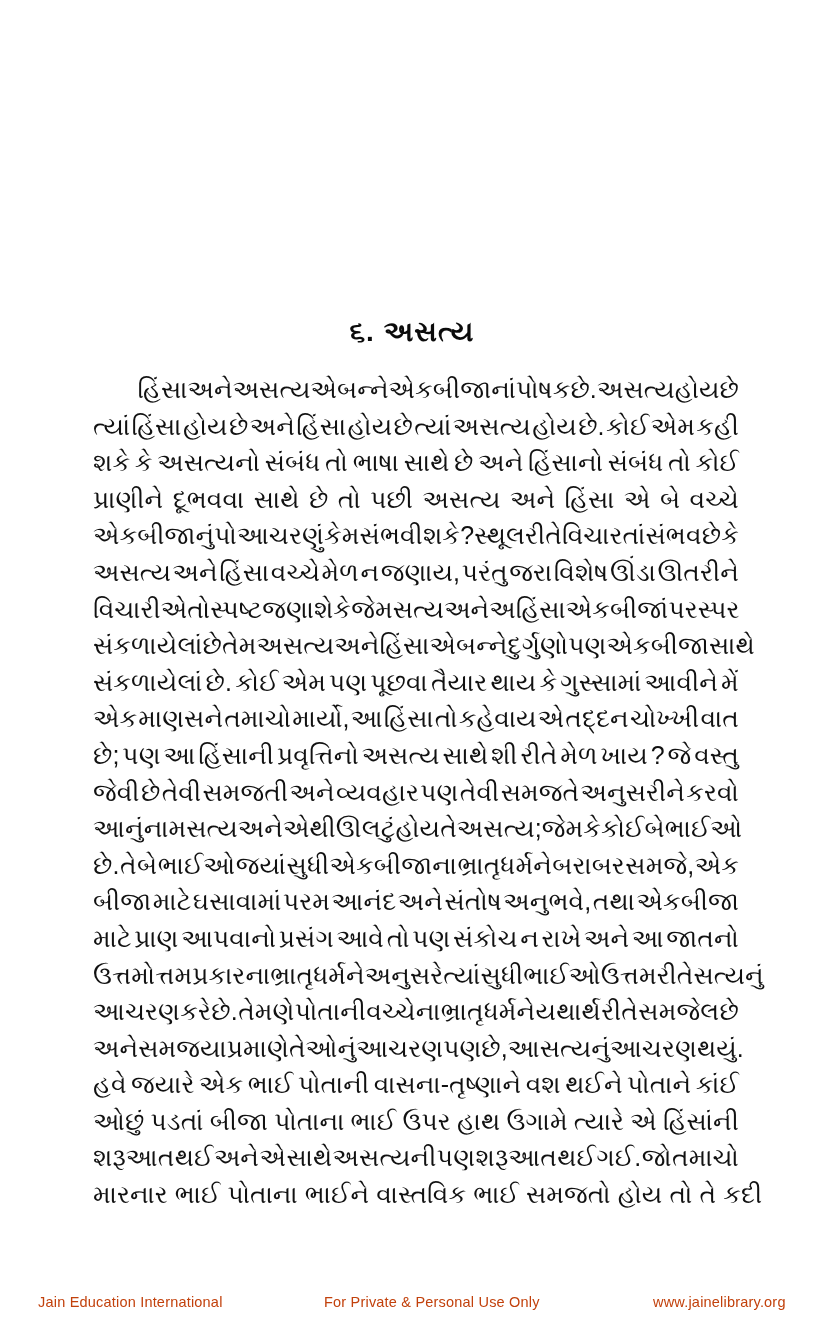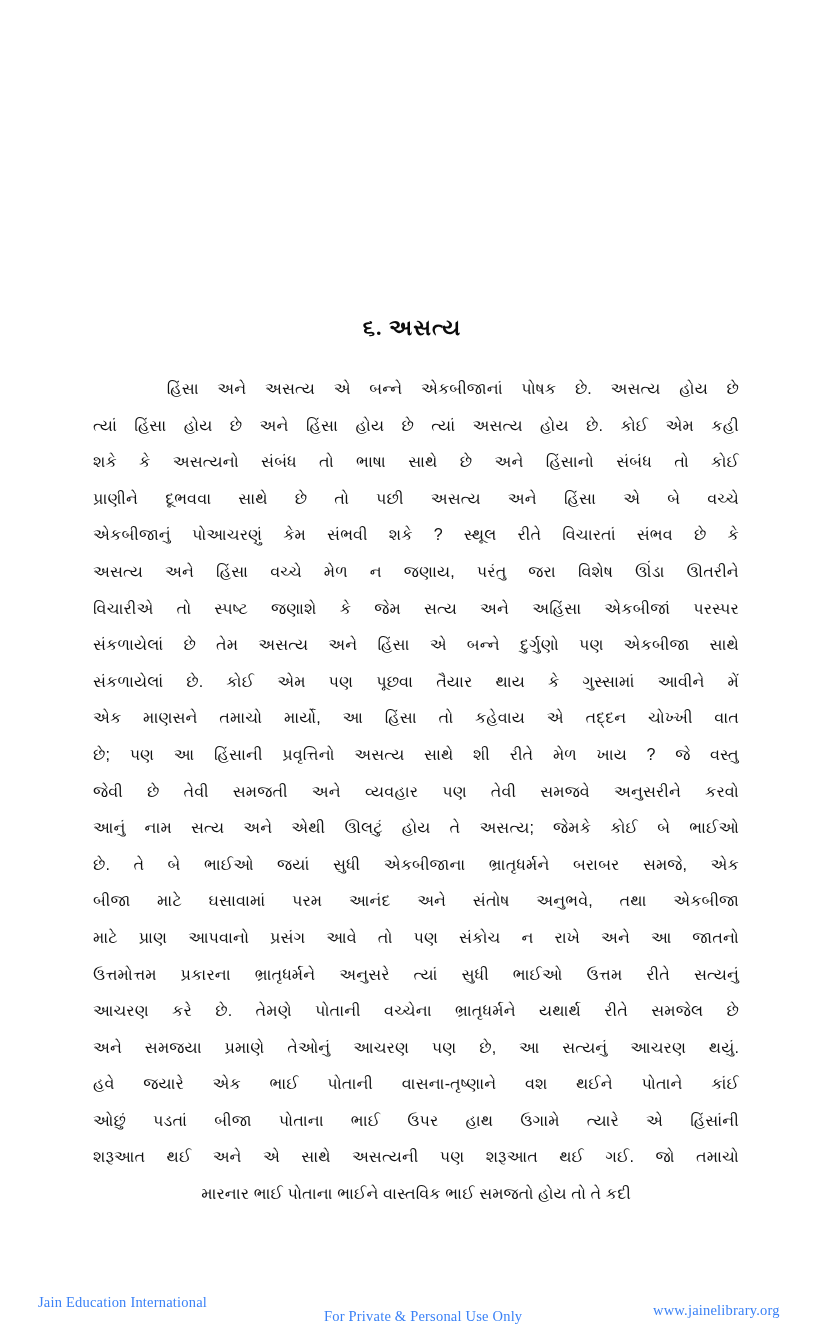--- a/index.html
+++ b/index.html
@@ -19,40 +19,40 @@
     margin: 0 auto;
   }
 
   
   .chapter-heading {
     position: absolute;
     left: 0;
     top: 293px;
     width: 824px;
     text-align: center;
-    font-family: Liberation Serif, serif;
-    font-size: 22px;
+    font-family: Liberation Sans, sans-serif;
+    font-size: 28px;
     font-weight: 700;
     letter-spacing: 1px;
     color: #0b0b0b;
     line-height: 40px;
     white-space: pre;
   }
 
   
   .body-block {
     position: absolute;
     left: 93px;
     top: 371px;
     width: 646px;
   }
   .body-line {
     display: block;
     font-family: "Liberation Sans", "DejaVu Sans", sans-serif;
-    font-size: 16px;
+    font-size: 25px;
     line-height: 36.6px;
     color: #111111;
     white-space: pre;
     letter-spacing: 0.1px;
   }
   
   .body-line.justify {
     display: flex;
     justify-content: space-between;
     white-space: normal;
@@ -75,29 +75,29 @@
   
   .page-footer {
     position: absolute;
     left: 0;
     top: 1294px;
     width: 828px;
     height: 24px;
   }
   .footer-item {
     position: absolute;
-    font-family: Liberation Serif, serif;
+    font-family: Liberation Sans, sans-serif;
     font-size: 14.5px;
-    color: #3b82f6;
+    color: #c2410c;
     white-space: pre;
     letter-spacing: 0.2px;
   }
   .footer-left   { left: 38px;  top: 0; }
-  .footer-center { left: 324px; top: 0; margin-top: 14px; }
-  .footer-right  { left: 653px; top: 8px; }
+  .footer-center { left: 324px; top: 0; }
+  .footer-right  { left: 653px; top: 0; }
 </style>
 </head>
 <body>
 
 <div class="page">
 
   <h1 class="chapter-heading">૬. અસત્ય</h1>
 
   <div class="body-block">
       <div class="body-line first-line justify">
@@ -261,21 +261,21 @@
       </div>
       <div class="body-line justify">
         <span>જેવી</span>
         <span>છે</span>
         <span>તેવી</span>
         <span>સમજતી</span>
         <span>અને</span>
         <span>વ્યવહાર</span>
         <span>પણ</span>
         <span>તેવી</span>
-        <span>સમજવે</span>
+        <span>સમજતે</span>
         <span>અનુસરીને</span>
         <span>કરવો</span>
       </div>
       <div class="body-line justify">
         <span>આનું</span>
         <span>નામ</span>
         <span>સત્ય</span>
         <span>અને</span>
         <span>એથી</span>
         <span>ઊલટું</span>

